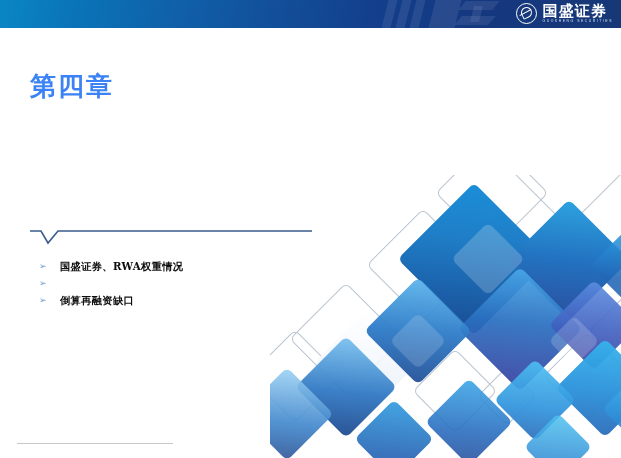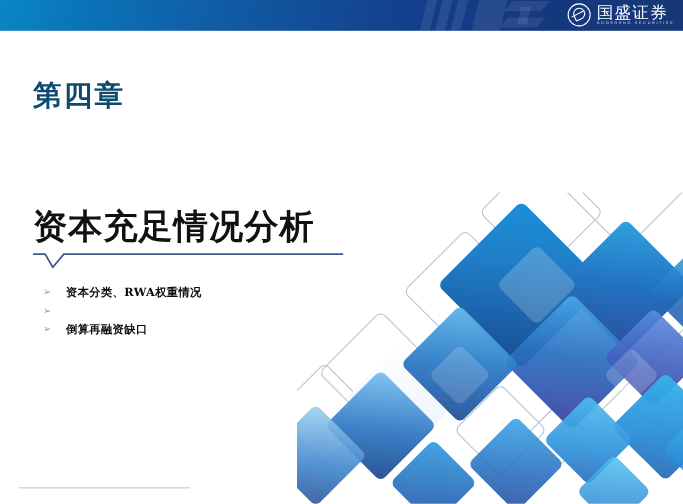--- a/index.html
+++ b/index.html
@@ -81,21 +81,21 @@
     position: absolute;
     left: 1.2px; top: 8px;
     width: 13px; height: 1.4px;
     background: #ffffff;
     transform: rotate(-28deg);
   }
   .logo-text { line-height: 1; }
   .logo-cn {
     font-family: "DejaVu Sans", "Liberation Sans", sans-serif;
     font-size: 15px;
-    font-weight: normal;
+    font-weight: bold;
     color: #ffffff;
     letter-spacing: 1.2px;
     display: block;
   }
   .logo-en {
     font-family: "Liberation Sans", sans-serif;
     font-size: 3.4px;
     color: #cfe0f2;
     letter-spacing: 1.55px;
     display: block;
@@ -120,21 +120,21 @@
     background: transparent;
   }
 
   
   .chapter {
     position: absolute;
     left: 30px; top: 69px;
     font-family: "DejaVu Serif", "Liberation Serif", serif;
     font-size: 26px;
     font-weight: bold;
-    color: #0c4a6e;
+    color: #3b82f6;
     letter-spacing: 2px;
     white-space: nowrap;
   }
 
   
   .title {
     position: absolute;
     left: 30px; top: 185px;
     font-family: "DejaVu Serif", "Liberation Serif", serif;
     font-size: 31px;
@@ -251,30 +251,29 @@
     <div class="dia" style="left:330px; top:66px;  width:50px; height:50px; background:linear-gradient(140deg,#2b9ee2 0%,#2266b6 70%); opacity:.88;"></div>
     <div class="dia" style="left:264px; top:248px; width:48px; height:48px; background:linear-gradient(140deg,#4fc4f2 0%,#2e8cd4 70%); opacity:.85;"></div>
 
     <div class="dia" style="left:192px; top:58px; width:52px; height:52px; background:rgba(255,255,255,0.20);"></div>
     <div class="dia" style="left:128px; top:146px; width:40px; height:40px; background:rgba(255,255,255,0.16);"></div>
     <div class="dia" style="left:286px; top:148px; width:36px; height:36px; background:rgba(255,255,255,0.18);"></div>
   </div>
 
   <div class="chapter">第四章</div>
 
-  <div class="title">资本充足情况分析</div>
 
   <svg class="title-rule" viewBox="0 0 285 18" preserveAspectRatio="none">
     <polyline points="2,3 13,3 20,15 30,3 284,3" fill="none" stroke="#3a5b8c" stroke-width="1.6" stroke-linejoin="miter" stroke-linecap="butt" vector-effect="non-scaling-stroke"></polyline>
   </svg>
 
   <div class="bullets">
     <div class="bullet">
       <span class="bullet-icon">➢</span>
-      <span class="bullet-text">资本分类、RWA权重情况</span>
+      <span class="bullet-text">国盛证券、RWA权重情况</span>
     </div>
     <div class="bullet">
       <span class="bullet-icon">➢</span>
     </div>
     <div class="bullet">
       <span class="bullet-icon">➢</span>
       <span class="bullet-text">倒算再融资缺口</span>
     </div>
   </div>
 

